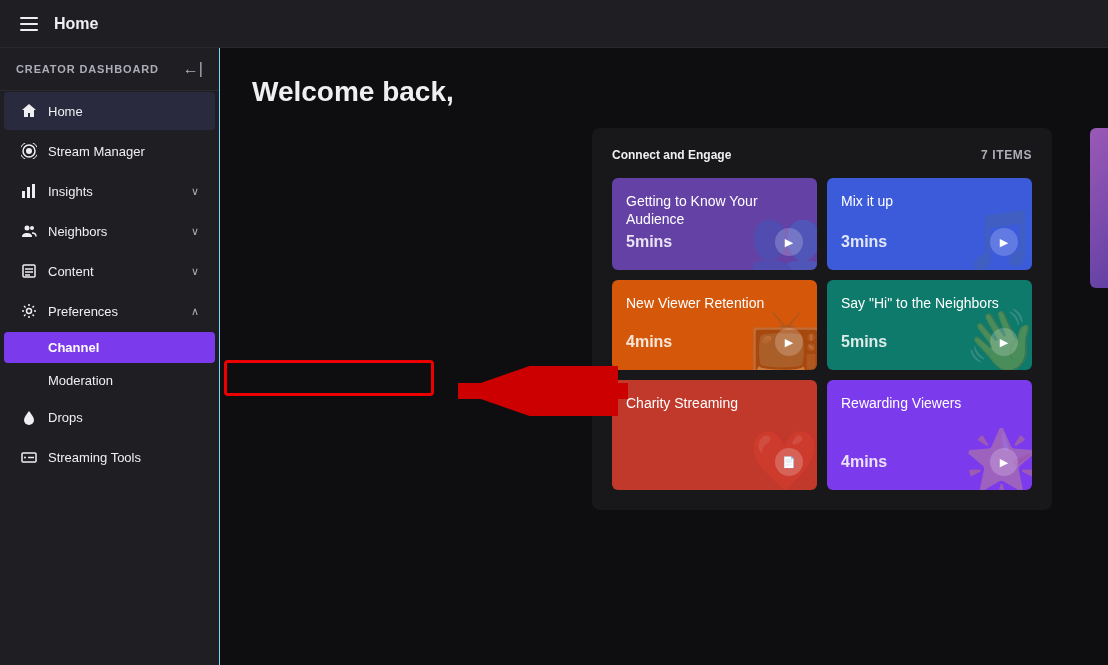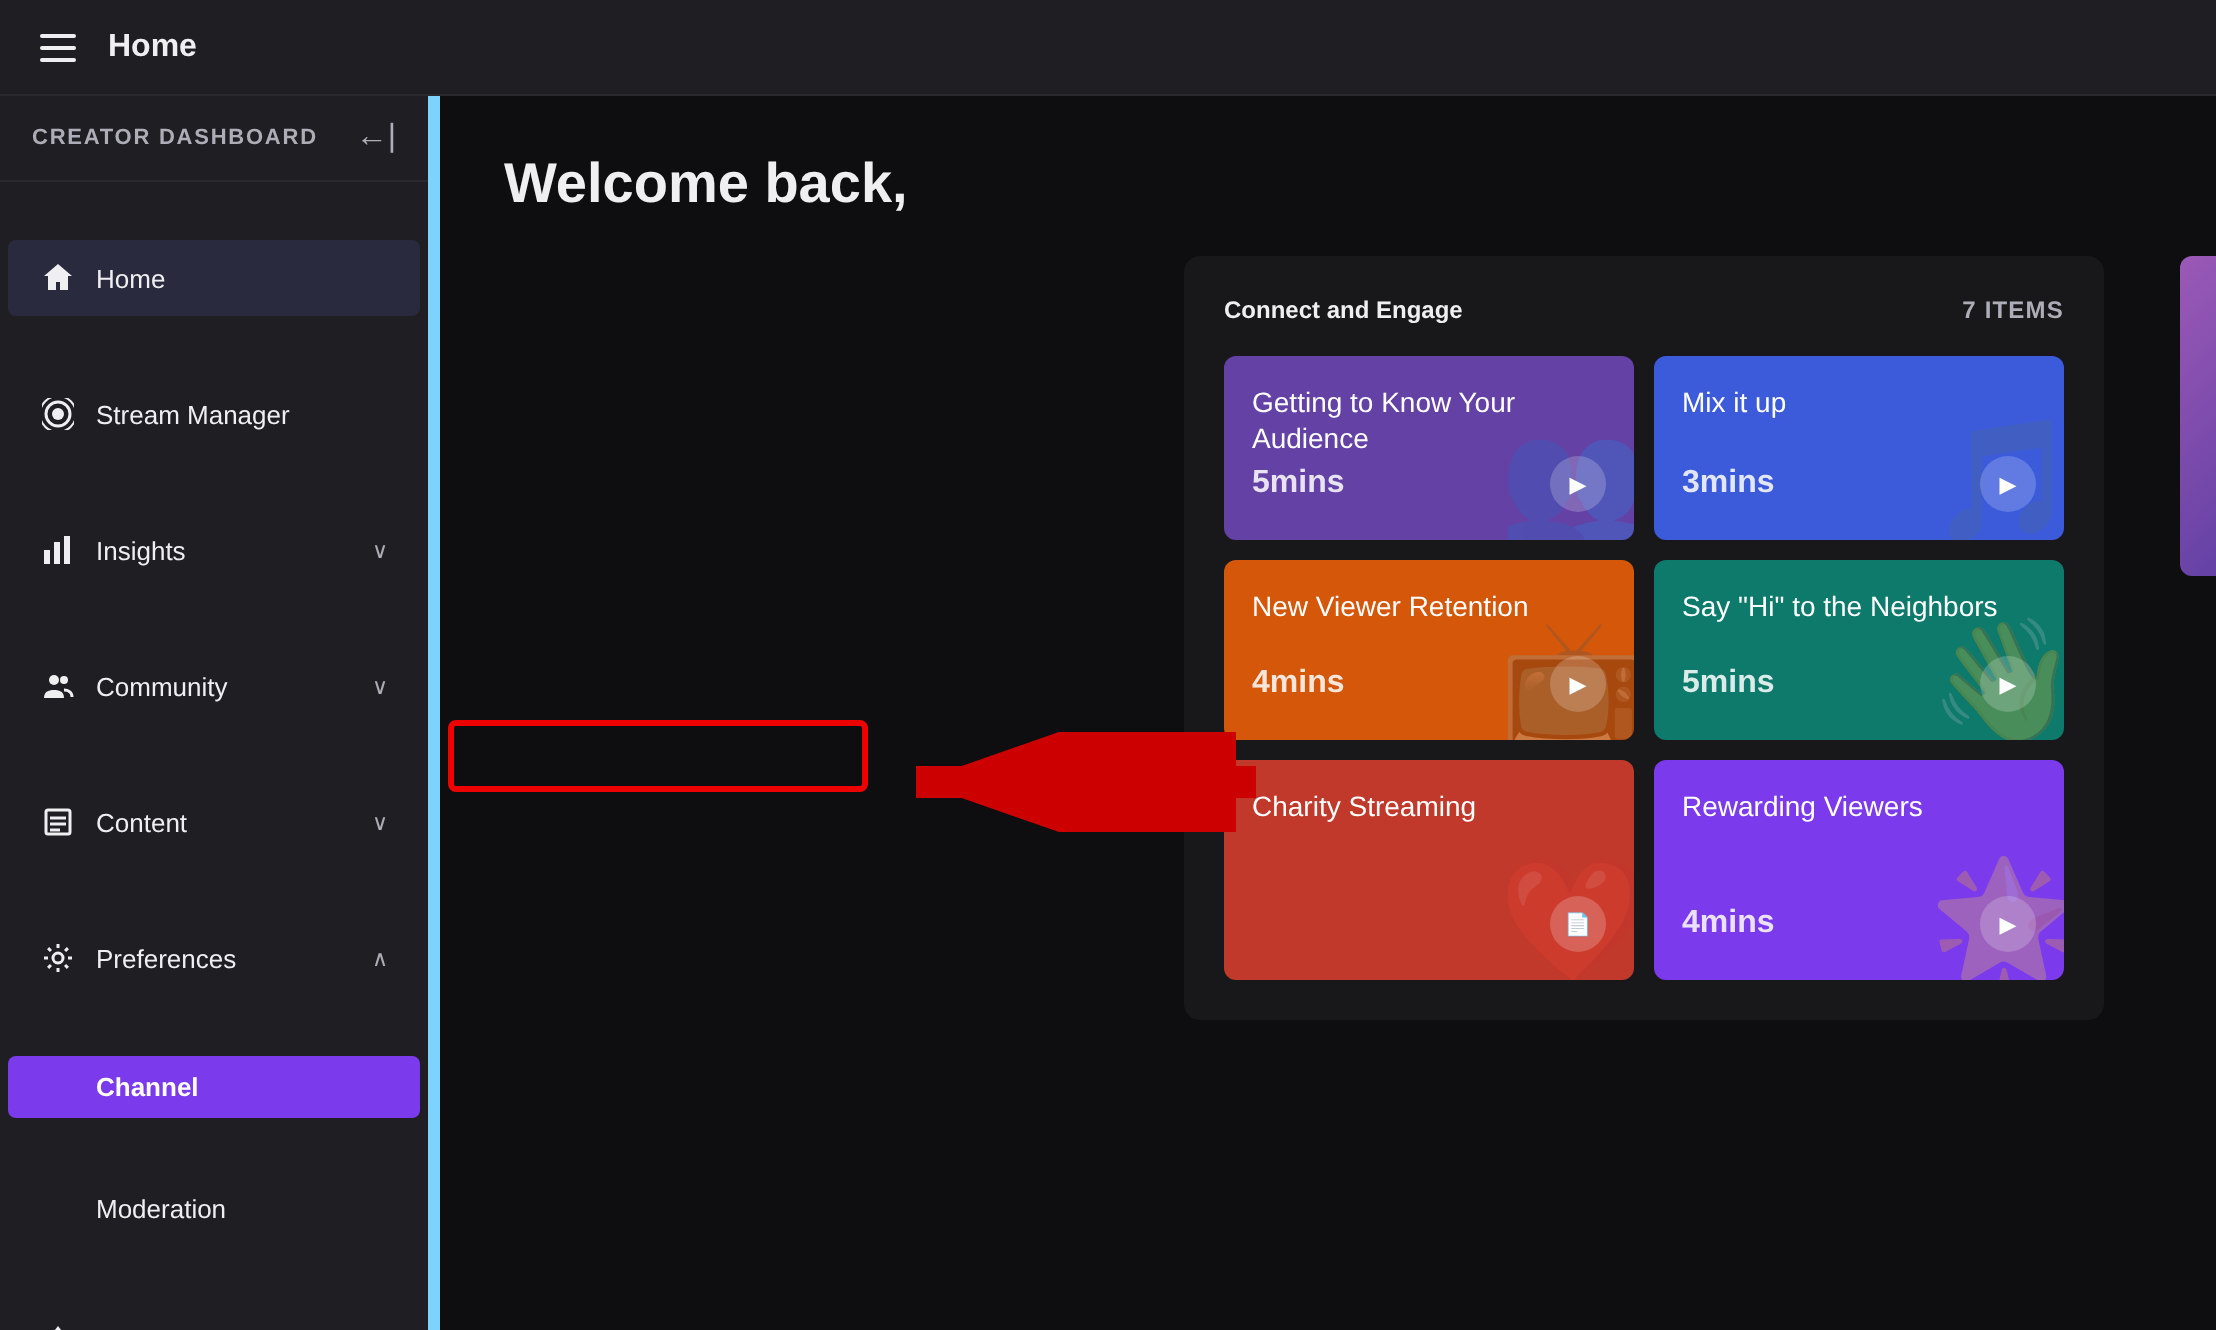--- a/index.html
+++ b/index.html
@@ -53,22 +53,21 @@
     }
 
     
     .sidebar {
       width: 220px;
       background: #1f1f23;
       display: flex;
       flex-direction: column;
       flex-shrink: 0;
       overflow-y: auto;
-      border-right: 6px solid #7dd3fc;
-      gap: 28px;
+      border-right: 1px solid #7dd3fc;
     }
     .sidebar-header {
       display: flex;
       align-items: center;
       justify-content: space-between;
       padding: 12px 16px;
       border-bottom: 1px solid #2a2a2e;
     }
     .sidebar-header-label {
       font-size: 11px;
@@ -326,21 +325,21 @@
 
     <div class="sidebar-item">
       <span class="item-icon">
         <svg width="16" height="16" viewBox="0 0 16 16" fill="currentColor">
           <circle cx="6" cy="5" r="2.5"></circle>
           <circle cx="11" cy="5" r="2"></circle>
           <path d="M1 14c0-3 2-4 5-4s5 1 5 4"></path>
           <path d="M11 10c2 0 4 1 4 3.5" fill="none" stroke="currentColor" stroke-width="1.5"></path>
         </svg>
       </span>
-      <span class="item-label">Community</span>
+      <span class="item-label">Neighbors</span>
       <span class="chevron">∨</span>
     </div>
 
     <div class="sidebar-item">
       <span class="item-icon">
         <svg width="16" height="16" viewBox="0 0 16 16" fill="currentColor">
           <rect x="2" y="2" width="12" height="12" rx="1" fill="none" stroke="currentColor" stroke-width="1.5"></rect>
           <line x1="4" y1="6" x2="12" y2="6" stroke="currentColor" stroke-width="1.5"></line>
           <line x1="4" y1="9" x2="12" y2="9" stroke="currentColor" stroke-width="1.5"></line>
           <line x1="4" y1="12" x2="9" y2="12" stroke="currentColor" stroke-width="1.5"></line>
@@ -370,20 +369,30 @@
 
     <div class="sidebar-item">
       <span class="item-icon">
         <svg width="16" height="16" viewBox="0 0 16 16" fill="currentColor">
           <path d="M8 2C8 2 3 8 3 11a5 5 0 0010 0c0-3-5-9-5-9z"></path>
         </svg>
       </span>
       <span class="item-label">Drops</span>
     </div>
 
+    <div class="sidebar-item">
+      <span class="item-icon">
+        <svg width="16" height="16" viewBox="0 0 16 16" fill="currentColor">
+          <rect x="1" y="4" width="14" height="9" rx="1" fill="none" stroke="currentColor" stroke-width="1.5"></rect>
+          <circle cx="4" cy="8.5" r="1"></circle>
+          <line x1="7" y1="8.5" x2="13" y2="8.5" stroke="currentColor" stroke-width="1.5"></line>
+        </svg>
+      </span>
+      <span class="item-label">Streaming Tools</span>
+    </div>
 
 
   </nav>
 
   <div class="content-area">
     <div class="welcome-heading">Welcome back,</div>
 
     <div class="cards-section">
       <div class="cards-section-header">
         <span class="cards-section-title">Connect and Engage</span>

